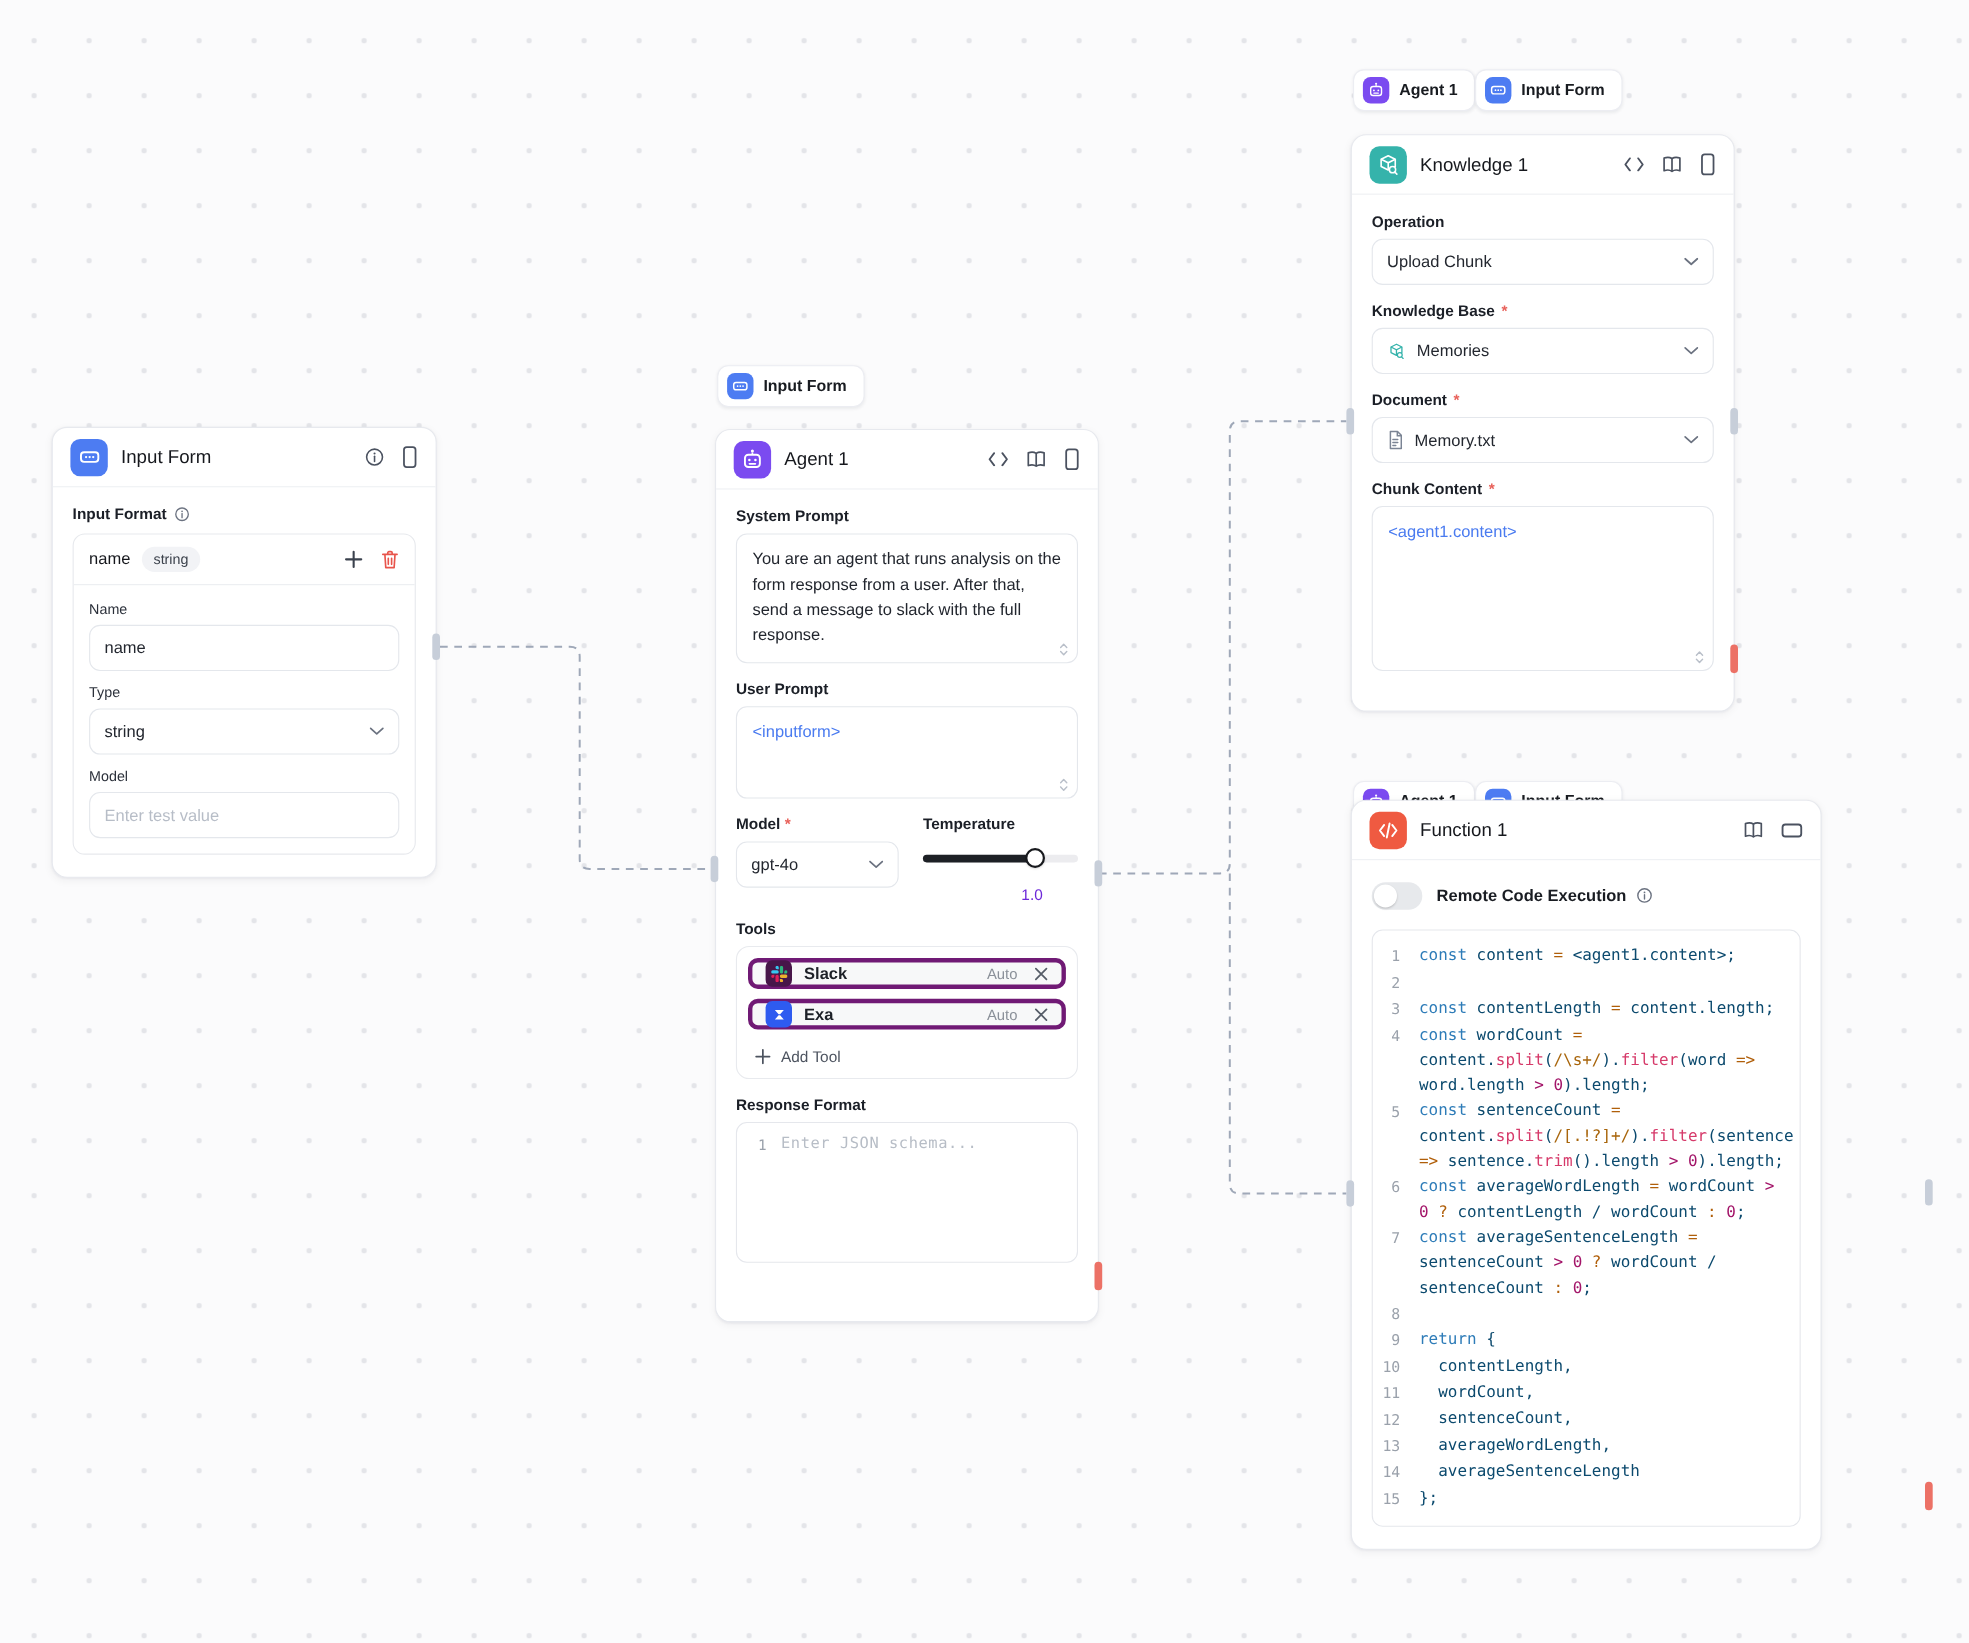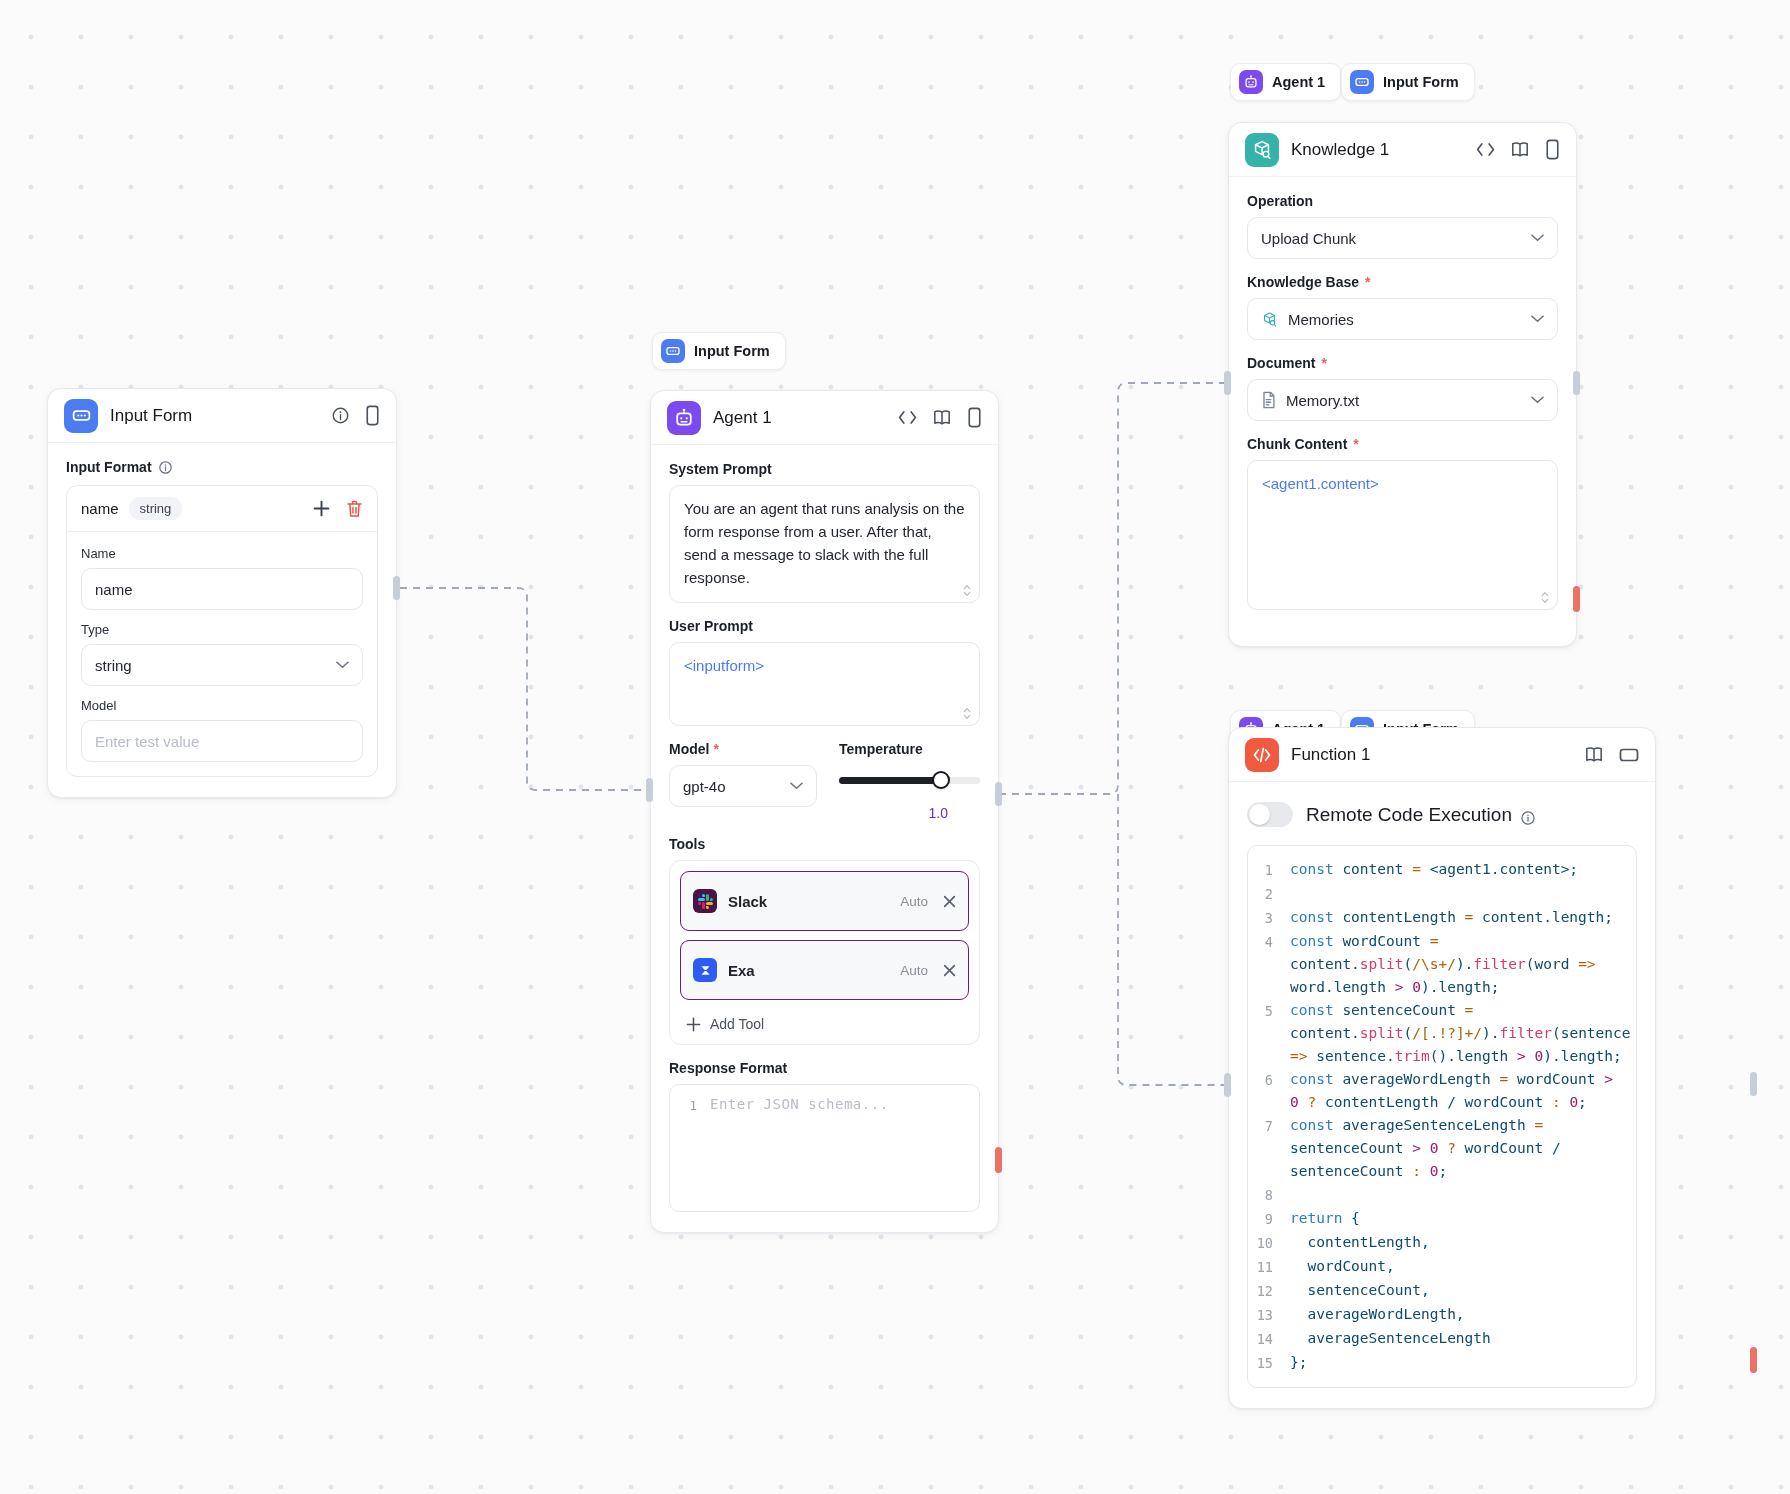--- a/index.html
+++ b/index.html
@@ -74,39 +74,39 @@
   .mini-label { font-size:14px; font-weight:600; color:#1b1f27; margin-bottom:8px; display:flex; gap:4px; }
   .slider { position:relative; height:18px; margin-top:14px; }
   .slider-track { position:absolute; left:0; right:0; top:6px; height:7px; border-radius:99px; background:#ececef; }
   .slider-fill { position:absolute; left:0; top:6px; height:7px; border-radius:99px; background:#1d2025; width:72%; }
   .slider-knob { position:absolute; top:0; left:calc(72% - 9px); width:18px; height:18px; border-radius:50%;
     background:#fff; border:2.5px solid #17191d; box-shadow:0 1px 2px rgba(0,0,0,.15); }
   .slider-value { margin-top:16px; font-size:14px; color:#6d28d9; margin-left:calc(72% - 12px); }
 
   
   .tools-box { border:1px solid #e8eaee; border-radius:12px; padding:10px; }
-  .tool-row { background:#f7f8f9; border:1px solid #701a75; border-radius:9px; height:60px;
+  .tool-row { background:#f7f8f9; border:4px solid #701a75; border-radius:9px; height:28px;
     display:flex; align-items:center; gap:11px; padding:0 12px; margin-bottom:9px; }
   .tool-icon { width:24px; height:24px; border-radius:6px; display:flex; align-items:center; justify-content:center; flex:0 0 auto; }
   .tool-name { font-size:15px; font-weight:600; color:#1d2128; flex:1; }
   .tool-mode { font-size:13.5px; color:#8a9099; margin-right:4px; }
   .add-tool { display:flex; align-items:center; gap:9px; padding:7px 6px 2px; font-size:14px; color:#4c535f; cursor:pointer; }
 
   
   .rf-box { border:1px solid #e5e7ec; border-radius:10px; height:128px; display:flex;
     font-family:"DejaVu Sans Mono",monospace; font-size:14px; padding:11px 0; }
   .rf-gutter { width:40px; text-align:right; padding-right:13px; color:#9aa1ab; font-size:13px; padding-top:2px; }
   .rf-placeholder { color:#b7bdc6; letter-spacing:.5px; }
 
   
   .toggle-row { display:flex; align-items:center; gap:13px; padding:6px 0 2px; }
   .toggle { width:46px; height:25px; border-radius:999px; background:#e7e9ec; position:relative; cursor:pointer; flex:0 0 auto; }
   .toggle-knob { position:absolute; left:2px; top:2px; width:21px; height:21px; border-radius:50%; background:#fff;
     box-shadow:0 1px 2px rgba(0,0,0,.18); }
-  .toggle-label { font-size:19px; font-weight:400; color:#191c22; display:flex; align-items:flex-end; gap:8px; }
+  .toggle-label { font-size:15px; font-weight:700; color:#191c22; display:flex; align-items:flex-start; gap:8px; }
 
   
   .code-box { border:1px solid #e5e7ec; border-radius:10px; margin-top:16px; padding:12px 8px 12px 0;
     font-family:"DejaVu Sans Mono",monospace; font-size:14.5px; line-height:23px; }
   .code-row { display:flex; }
   .code-gutter { width:42px; flex:0 0 auto; text-align:right; padding-right:17px; color:#9aa1ab; font-size:13.5px; padding-top:1px; user-select:none; }
   .code-text { white-space:pre-wrap; width:46ch; min-height:23px; color:#363b45; }
   .tk-kw { color:#2e7cb8; }
   .tk-pl { color:#0c4a6e; }
   .tk-op { color:#b05f0a; }

